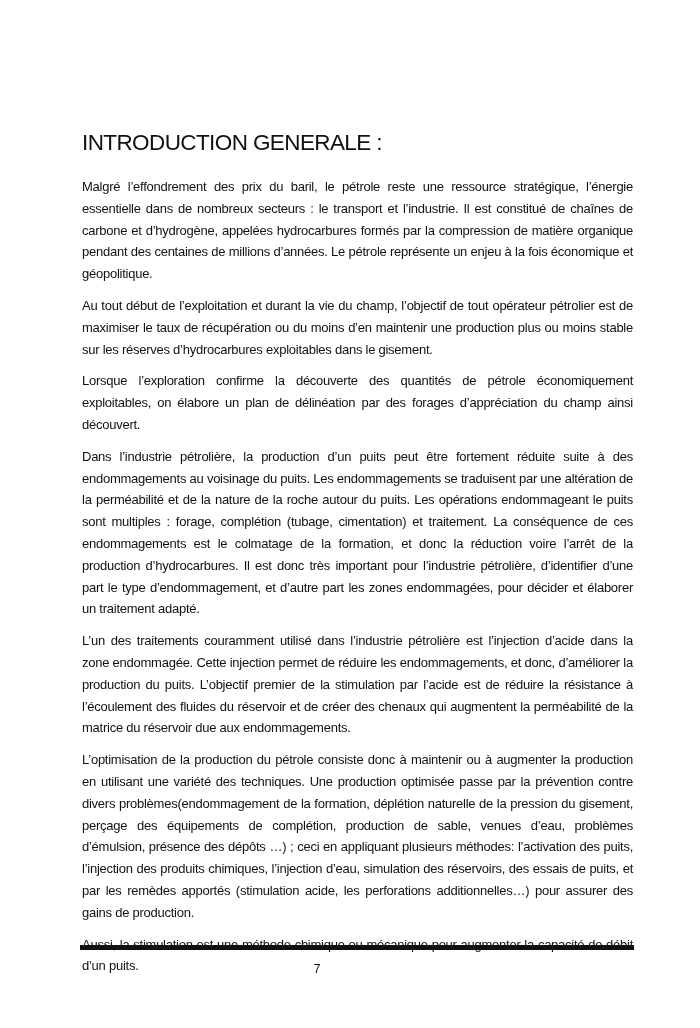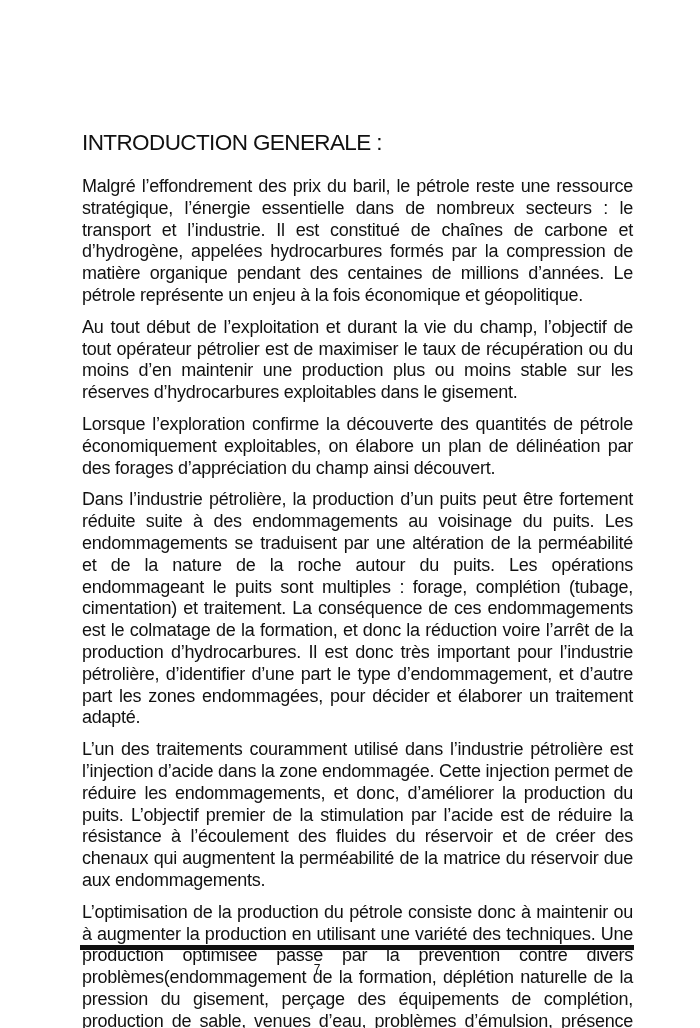--- a/index.html
+++ b/index.html
@@ -11,21 +11,21 @@
     position: absolute; left: 82px; top: 128px; width: 551px;
     color: #111111;
     font-family: "Liberation Sans", sans-serif;
   }
   .title {
     font-family: "Liberation Sans", sans-serif;
     font-size: 22.5px; font-weight: normal; letter-spacing: -0.6px;
     margin: 0 0 18px 0; line-height: 30px; color: #111;
   }
   .para {
-    font-size: 18px; line-height: 21.8px; text-align: justify;
+    font-size: 13px; line-height: 21.8px; text-align: justify;
     margin: 0 0 10px 0; letter-spacing: -0.25px; color: #111;
     font-weight: 500;
   }
   .rule {
     position: absolute; left: 80px; top: 945px; width: 554px; height: 5px; background: #111111;
   }
   .page-number {
     position: absolute; left: 0; top: 962px; width: 634px; text-align: center;
     font-family: "Liberation Sans", sans-serif; font-size: 12px; color: #111;
   }
@@ -35,16 +35,17 @@
 
 <div class="page">
   <div class="content">
     <h1 class="title">INTRODUCTION GENERALE :</h1>
     <p class="para">Malgré l’effondrement des prix du baril, le pétrole reste une ressource stratégique, l’énergie essentielle dans de nombreux secteurs : le transport et l’industrie. Il est constitué de chaînes de carbone et d’hydrogène, appelées hydrocarbures formés par la compression de matière organique pendant des centaines de millions d’années. Le pétrole représente un enjeu à la fois économique et géopolitique.</p>
     <p class="para">Au tout début de l’exploitation et durant la vie du champ, l’objectif de tout opérateur pétrolier est de maximiser le taux de récupération ou du moins d’en maintenir une production plus ou moins stable sur les réserves d’hydrocarbures exploitables dans le gisement.</p>
     <p class="para">Lorsque l’exploration confirme la découverte des quantités de pétrole économiquement exploitables, on élabore un plan de délinéation par des forages d’appréciation du champ ainsi découvert.</p>
     <p class="para">Dans l’industrie pétrolière, la production d’un puits peut être fortement réduite suite à des endommagements au voisinage du puits. Les endommagements se traduisent par une altération de la perméabilité et de la nature de la roche autour du puits. Les opérations endommageant le puits sont multiples : forage, complétion (tubage, cimentation) et traitement. La conséquence de ces endommagements est le colmatage de la formation, et donc la réduction voire l’arrêt de la production d’hydrocarbures. Il est donc très important pour l’industrie pétrolière, d’identifier d’une part le type d’endommagement, et d’autre part les zones endommagées, pour décider et élaborer un traitement adapté.</p>
     <p class="para">L’un des traitements couramment utilisé dans l’industrie pétrolière est l’injection d’acide dans la zone endommagée. Cette injection permet de réduire les endommagements, et donc, d’améliorer la production du puits. L’objectif premier de la stimulation par l’acide est de réduire la résistance à l’écoulement des fluides du réservoir et de créer des chenaux qui augmentent la perméabilité de la matrice du réservoir due aux endommagements.</p>
     <p class="para">L’optimisation de la production du pétrole consiste donc à maintenir ou à augmenter la production en utilisant une variété des techniques. Une production optimisée passe par la prévention contre divers problèmes(endommagement de la formation, déplétion naturelle de la pression du gisement, perçage des équipements de complétion, production de sable, venues d’eau, problèmes d’émulsion, présence des dépôts …) ; ceci en appliquant  plusieurs méthodes: l’activation des puits, l’injection des produits chimiques, l’injection d’eau, simulation des réservoirs, des essais de puits, et par les remèdes apportés (stimulation acide, les perforations additionnelles…) pour assurer des gains de production.</p>
+    <p class="para">Aussi, la stimulation est une méthode chimique ou mécanique pour augmenter la capacité de débit d’un puits.</p>
   </div>
   <div class="rule"></div>
   <div class="page-number">7</div>
 </div>
 
 </body></html>

